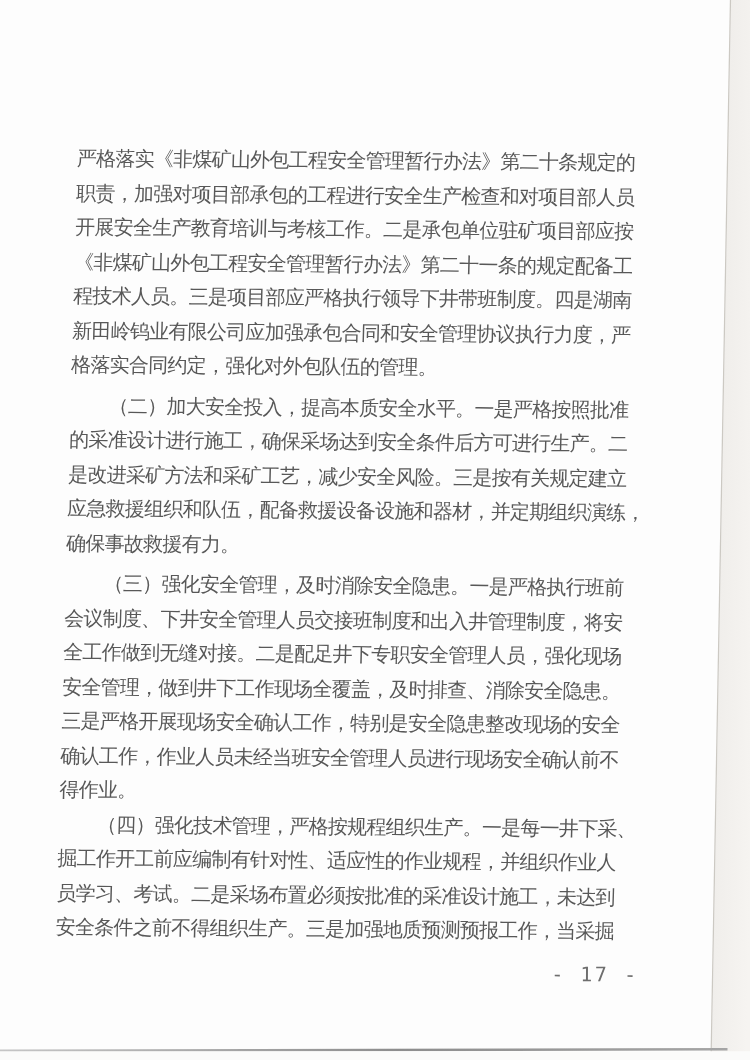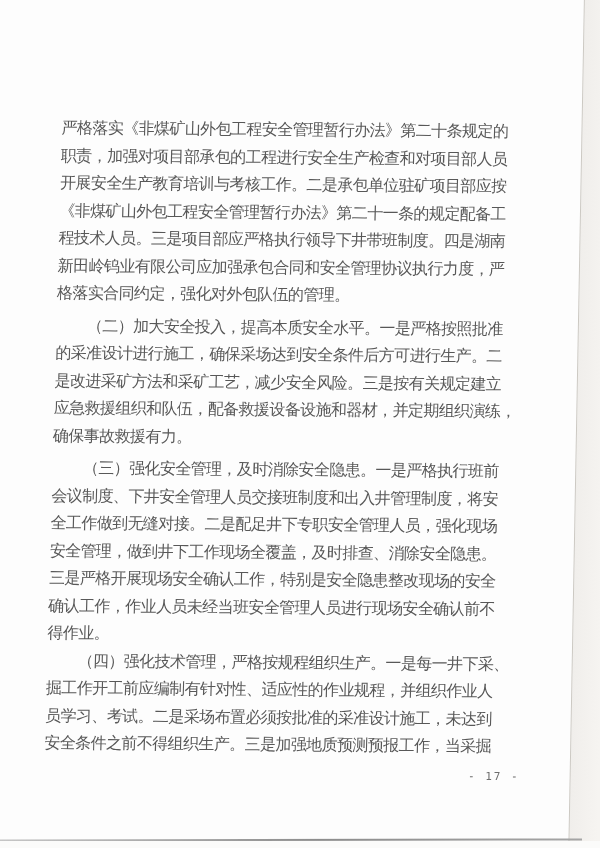--- a/index.html
+++ b/index.html
@@ -33,25 +33,25 @@
   }
   .text-line {
     white-space: pre;
     height: 27.5px;
     line-height: 27.5px;
   }
   .gap-sm { margin-top: 5px; }
   
   .page-number {
     position: absolute;
-    left: 468px;
+    left: 441px;
     top: 770px;
     color: #6e6e6e;
     font-family: "DejaVu Sans Mono", "Liberation Mono", monospace;
-    font-size: 11px;
+    font-size: 16px;
     letter-spacing: 2px;
     transform: rotate(0.3deg);
   }
   
   .outside-right {
     position: absolute;
     left: 576px;
     top: -12px;
     width: 70px;
     height: 884px;

